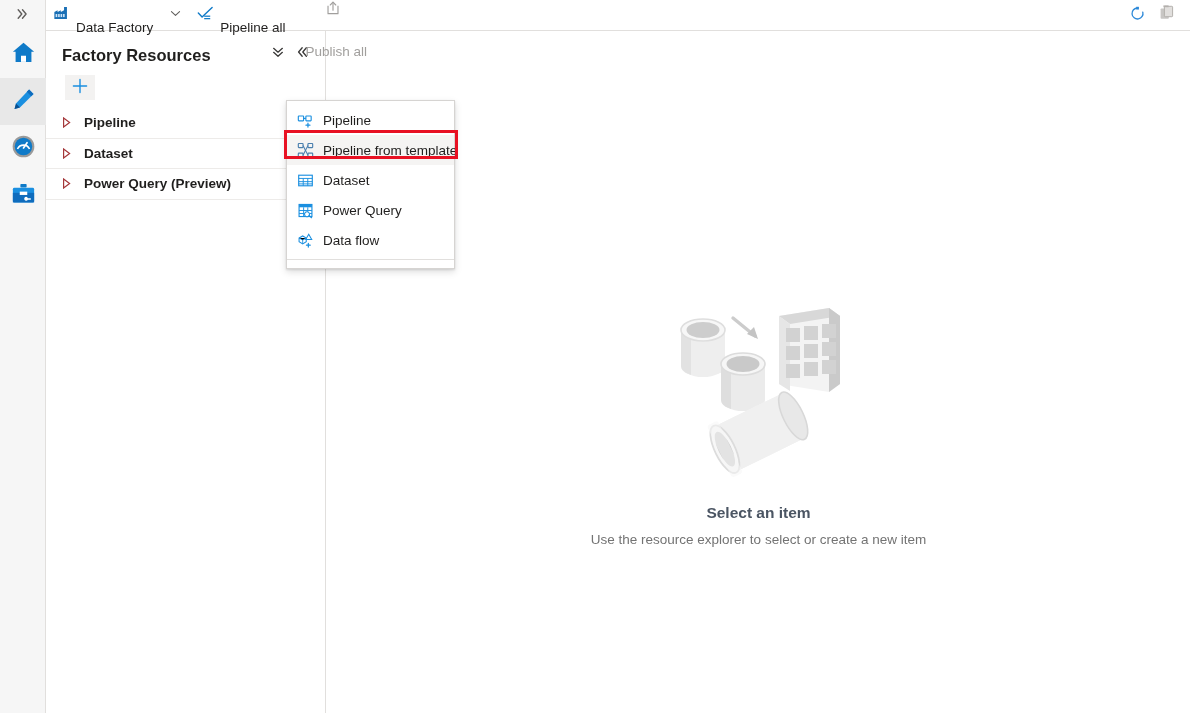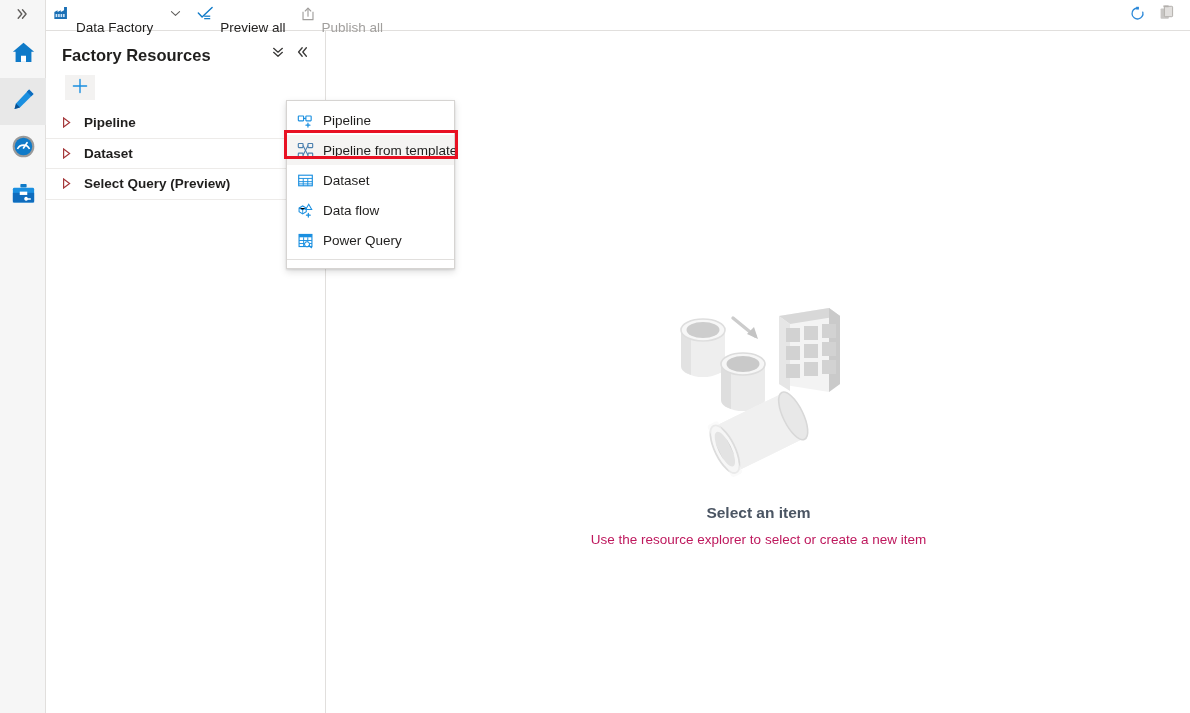--- a/index.html
+++ b/index.html
@@ -20,21 +20,21 @@
     border-bottom: 1px solid #e1dfdd;
     display: flex; align-items: center;
     z-index: 30;
   }
   #topbar-left-spacer { width: 46px; height: 31px; }
   .tb-item {
     display: flex; align-items: center; height: 31px;
     padding: 0 7px; font-size: 13.5px; color: #201f1e;
     white-space: nowrap; cursor: default;
   }
-  .tb-item.disabled { color: #a19f9d; }
+  .tb-item.disabled { color: #a19f9d; flex-direction: column; }
   .tb-label { margin-left: 6px; margin-top: 25px; }
   .tb-caret {
     display: flex; align-items: center; justify-content: center;
     width: 30px; height: 31px; cursor: default;
   }
   #topbar-right {
     margin-left: auto; display: flex; align-items: center;
     height: 31px; padding-right: 8px;
   }
   .tb-icon-btn {
@@ -125,21 +125,21 @@
   }
   #empty-state {
     position: absolute; left: 0; top: 258px; width: 863px;
     display: flex; flex-direction: column; align-items: center;
   }
   #empty-title {
     font-size: 15.5px; font-weight: bold; color: #4b5563;
     margin-top: 18px;
   }
   #empty-sub {
-    font-size: 13.5px; color: #be185d; margin-top: 10px;
+    font-size: 13.5px; color: #737373; margin-top: 10px;
   }
 
   
   #menu {
     position: absolute; left: 286px; top: 100px;
     width: 169px;
     background: #ffffff;
     border: 1px solid #d6d4d2;
     box-shadow: 0 3.2px 7.2px rgba(0,0,0,0.132), 0 0.6px 1.8px rgba(0,0,0,0.108);
     z-index: 50;
@@ -251,21 +251,21 @@
   </div>
 
   <div class="tb-item">
     <span>
       <svg width="17" height="17" viewBox="0 0 18 18">
         <path d="M1.4 8.6 L5.4 12.6 L16 2.6" fill="none" stroke="#0f7ac8" stroke-width="1.5" stroke-linecap="round" stroke-linejoin="round"></path>
         <rect x="7.6" y="11.2" width="6.4" height="1.3" fill="#0f7ac8"></rect>
         <rect x="7.6" y="13.8" width="6.4" height="1.3" fill="#0f7ac8"></rect>
       </svg>
     </span>
-    <span class="tb-label">Preview all</span>
+    <span class="tb-label">Pipeline all</span>
   </div>
 
   <div class="tb-item disabled">
     <span>
       <svg width="16" height="16" viewBox="0 0 18 18">
         <path d="M3.4 6.6 V15.4 H14.6 V6.6" fill="none" stroke="#a19f9d" stroke-width="1.3" stroke-linejoin="round"></path>
         <path d="M9 11.4 V2.6" stroke="#a19f9d" stroke-width="1.3" stroke-linecap="round"></path>
         <path d="M5.9 5.6 L9 2.4 L12.1 5.6" fill="none" stroke="#a19f9d" stroke-width="1.3" stroke-linecap="round" stroke-linejoin="round"></path>
       </svg>
     </span>
@@ -342,21 +342,21 @@
         </svg>
       </span>
       <span class="tree-label">Dataset</span>
     </div>
     <div class="tree-row">
       <span class="tree-caret">
         <svg width="10" height="11" viewBox="0 0 10 11">
           <path d="M1.6 1 L7.6 5.5 L1.6 10 Z" fill="none" stroke="#a4373a" stroke-width="1.2"></path>
         </svg>
       </span>
-      <span class="tree-label">Select Query (Preview)</span>
+      <span class="tree-label">Power Query (Preview)</span>
     </div>
   </div>
 </div>
 
 <div id="canvas">
   <div id="empty-state">
     <span>
       <svg width="200" height="190" viewBox="0 0 200 190">
 
         <g>
@@ -443,40 +443,40 @@
         <path d="M1.8 6.8 H16.2 M1.8 10.2 H16.2 M1.8 12.6 H16.2" stroke="#1a8fe0" stroke-width="1"></path>
         <path d="M6.6 6.8 V14.6 M11.4 6.8 V14.6" stroke="#1a8fe0" stroke-width="1"></path>
       </svg>
     </span>
     <span class="menu-text">Dataset</span>
   </div>
 
   <div class="menu-item">
     <span class="menu-icon">
       <svg width="17" height="17" viewBox="0 0 18 18">
-        <path d="M2.2 6.4 L6 4.2 L9.8 6.4 L9.8 10.4 L6 12.6 L2.2 10.4 Z" fill="none" stroke="#1a8fe0" stroke-width="1.1"></path>
-        <path d="M2.2 6.4 L6 8.6 L9.8 6.4 M6 8.6 V12.6" stroke="#1a8fe0" stroke-width="0.9"></path>
-        <path d="M12.4 2.4 L15.6 8 L9.2 8 Z" fill="none" stroke="#1a8fe0" stroke-width="1.1"></path>
-        <path d="M12 12 V16 M10 14 H14" stroke="#1a8fe0" stroke-width="1.3" stroke-linecap="round"></path>
-      </svg>
-    </span>
-    <span class="menu-text">Data flow</span>
-  </div>
-
-  <div class="menu-item">
-    <span class="menu-icon">
-      <svg width="17" height="17" viewBox="0 0 18 18">
         <rect x="2.2" y="2.6" width="13.6" height="12.8" fill="none" stroke="#1a8fe0" stroke-width="1.2"></rect>
         <rect x="2.2" y="2.6" width="13.6" height="3" fill="#1a8fe0"></rect>
         <path d="M2.2 9 H15.8 M2.2 12.2 H15.8" stroke="#1a8fe0" stroke-width="1"></path>
         <path d="M7 5.6 V15.4 M11.4 5.6 V15.4" stroke="#1a8fe0" stroke-width="1"></path>
         <path d="M10.6 10.4 a2.6 2.6 0 1 0 2.2 4 a2.6 2.6 0 0 0 -2.2 -4 z" fill="#ffffff" stroke="#1a8fe0" stroke-width="1.1"></path>
         <path d="M13 14.4 L15.4 16.6" stroke="#1a8fe0" stroke-width="1.3" stroke-linecap="round"></path>
       </svg>
     </span>
     <span class="menu-text">Power Query</span>
   </div>
 
+  <div class="menu-item">
+    <span class="menu-icon">
+      <svg width="17" height="17" viewBox="0 0 18 18">
+        <path d="M2.2 6.4 L6 4.2 L9.8 6.4 L9.8 10.4 L6 12.6 L2.2 10.4 Z" fill="none" stroke="#1a8fe0" stroke-width="1.1"></path>
+        <path d="M2.2 6.4 L6 8.6 L9.8 6.4 M6 8.6 V12.6" stroke="#1a8fe0" stroke-width="0.9"></path>
+        <path d="M12.4 2.4 L15.6 8 L9.2 8 Z" fill="none" stroke="#1a8fe0" stroke-width="1.1"></path>
+        <path d="M12 12 V16 M10 14 H14" stroke="#1a8fe0" stroke-width="1.3" stroke-linecap="round"></path>
+      </svg>
+    </span>
+    <span class="menu-text">Data flow</span>
+  </div>
+
   <div class="menu-sep"></div>
 
 </div>
 
 <div id="highlight-box"></div>
 
 </body></html>

